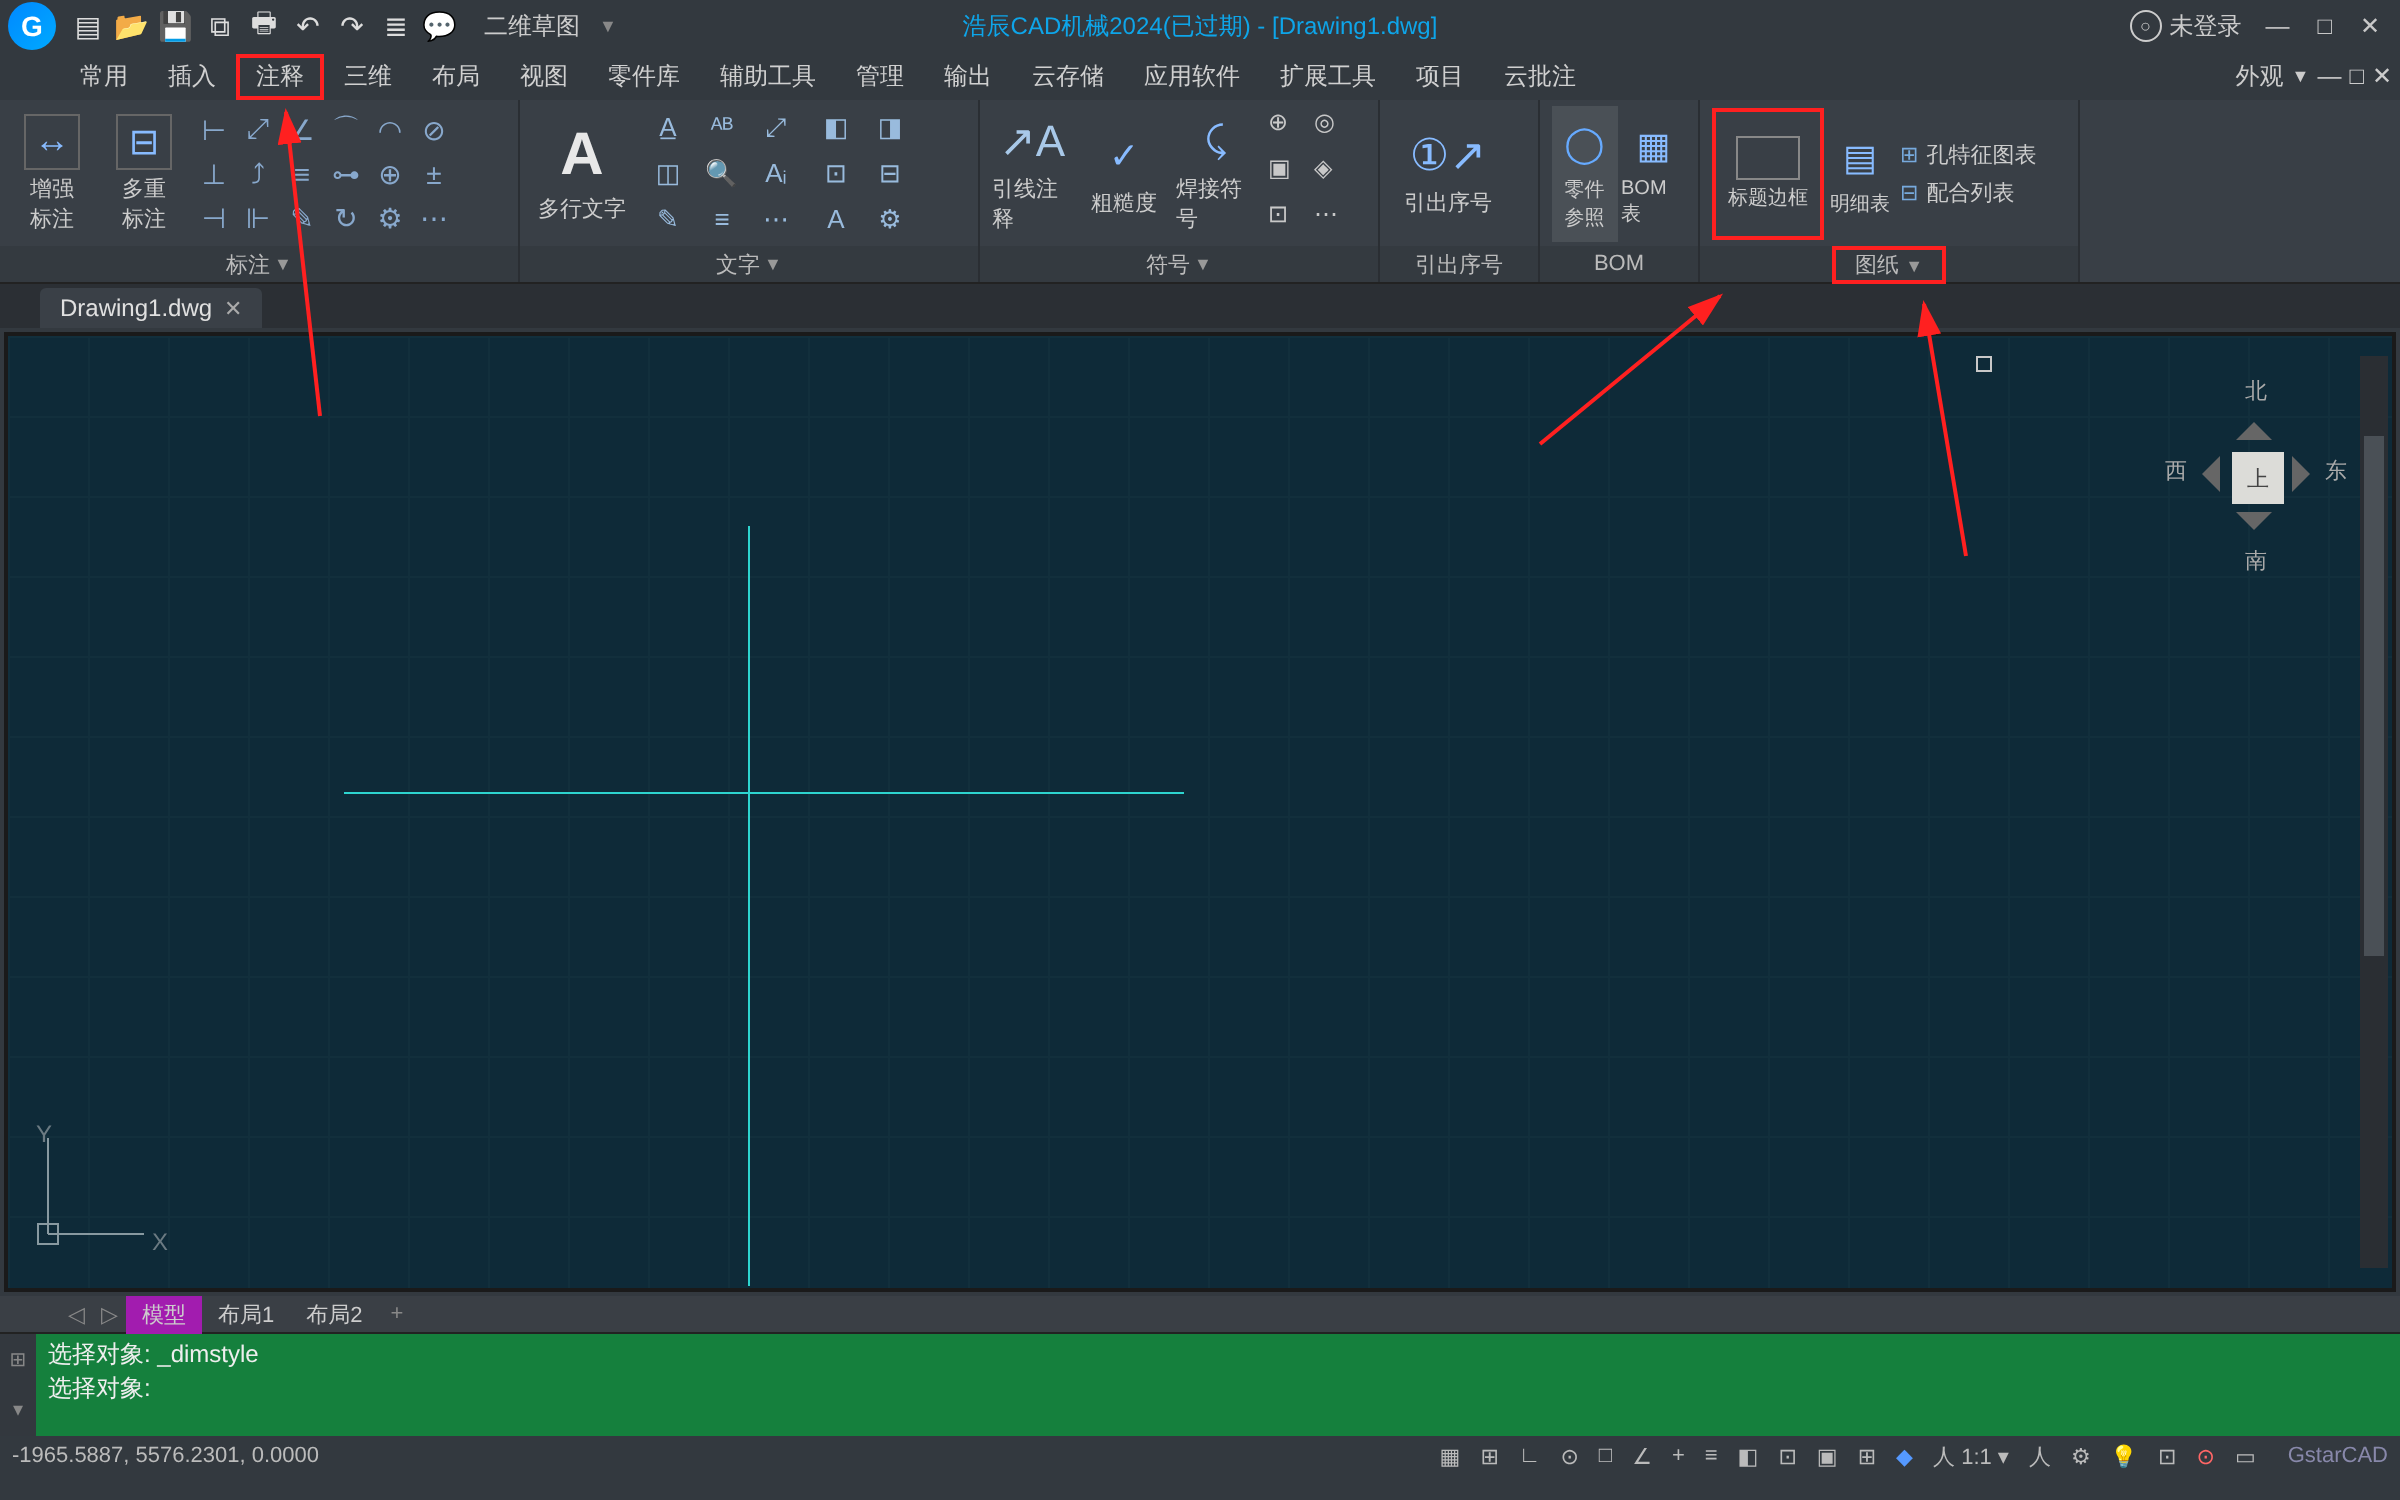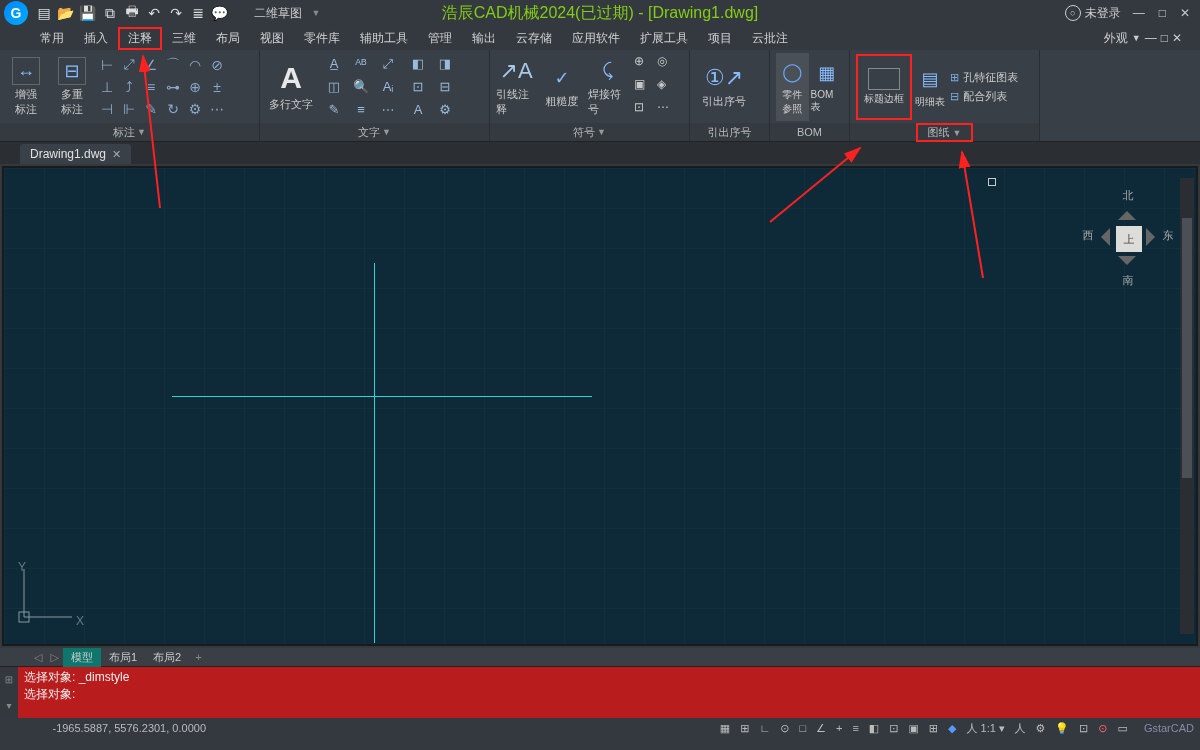--- a/index.html
+++ b/index.html
@@ -3,32 +3,32 @@
 <meta charset="utf-8">
 <style>
   * { box-sizing: border-box; margin: 0; padding: 0; font-family: "Microsoft YaHei", sans-serif; }
   body { width: 1200px; height: 750px; background: #33393f; color: #c8c8c8; font-size: 12px; overflow: hidden; position: relative; }
   
   
   .titlebar { height: 26px; background: #33393f; display: flex; align-items: center; position: relative; }
   .logo-g { width: 24px; height: 24px; margin-left: 4px; background: linear-gradient(135deg,#0088ff,#00aaff); border-radius: 50%; display:flex; align-items:center; justify-content:center; color:#fff; font-weight:bold; font-size:14px;}
   .qat { display: flex; gap: 6px; margin-left: 8px; align-items: center; }
   .qat .ic { width:16px; height:16px; color:#ddd; display:flex; align-items:center; justify-content:center; font-size:14px; cursor:pointer;}
-  .qat-label { color:#ccc; margin-left:20px; }
-  .title-center { position:absolute; left:50%; transform:translateX(-50%); color:#84cc16; font-size:16px; }
+  .qat-label { color:#ccc; margin-left:8px; }
+  .title-center { position:absolute; left:50%; transform:translateX(-50%); color:#0ea5e9; font-size:12px; }
   .title-right { margin-left:auto; display:flex; align-items:center; gap:8px; padding-right:6px;}
   .title-right .usr { display:flex; align-items:center; gap:4px; color:#ccc;}
   .win-ctrl { display:flex; gap:6px; }
   .win-ctrl span { cursor:pointer; padding:0 4px; }
 
   
   .menubar { height: 24px; background:#33393f; display:flex; align-items:center; padding-left:30px; gap:0;}
   .menubar .mitem { padding:3px 10px; color:#d0d0d0; cursor:pointer; font-size:12px;}
   .menubar .mitem.hl { border:2px solid #ff2020; padding:1px 8px; }
-  .menu-right { margin-left:auto; display:flex; align-items:center; gap:4px; padding-right:18px; color:#ccc;}
+  .menu-right { margin-left:auto; display:flex; align-items:center; gap:4px; padding-right:4px; color:#ccc;}
 
   
   .ribbon { height: 92px; background:#393f46; display:flex; border-bottom:1px solid #222; }
   .panel { display:flex; flex-direction:column; border-right:1px solid #2a2e33; }
   .panel-body { flex:1; display:flex; align-items:center; padding:2px 6px; gap:6px;}
   .panel-title { height:18px; text-align:center; color:#bbb; font-size:11px; background:#343a40; display:flex; align-items:center; justify-content:center; gap:2px;}
   .bigbtn { display:flex; flex-direction:column; align-items:center; justify-content:center; width:40px; height:68px; color:#ccc; cursor:pointer; font-size:11px; gap:2px;}
   .bigbtn .bicon { width:28px; height:28px; border:1px solid #666; display:flex; align-items:center; justify-content:center; color:#88bbff; font-size:18px;}
   .smallgrid { display:grid; grid-template-columns: repeat(6, 18px); grid-template-rows: repeat(3, 18px); gap:4px; }
   .smallgrid .sc { width:18px; height:18px; display:flex; align-items:center; justify-content:center; color:#88a8cc; font-size:14px; cursor:pointer;}
@@ -60,31 +60,31 @@
   .viewcube .sq { position:absolute; left:28px; top:28px; width:26px; height:26px; background:#dcdcd8; display:flex; align-items:center; justify-content:center; color:#444; font-size:11px;}
   .viewcube .dir { position:absolute; width:20px; text-align:center; color:#aaa; font-size:11px;}
   .viewcube .tri { position:absolute; width:0;height:0; border:9px solid transparent; }
   
   
   .arrow-svg { position:absolute; pointer-events:none; }
 
   
   .layout-tabs { height:18px; background:#3a3f45; display:flex; align-items:center; padding-left:30px; gap:0; font-size:11px;}
   .layout-tabs .lt { padding:2px 8px; color:#ccc; cursor:pointer;}
-  .layout-tabs .lt.active { background:#0f766e; }
+  .layout-tabs .lt.active { background:#a21caf; }
   .layout-tabs .plus { padding:2px 6px; color:#888; cursor:pointer;}
 
   
   .cmdarea { height:52px; background:#3a3f45; display:flex; border-top:1px solid #222;}
   .cmd-gutter { width:18px; background:#33383e; display:flex; flex-direction:column; justify-content:space-around; align-items:center; color:#888; font-size:10px;}
-  .cmd-lines { flex:1; background:#b91c1c; color:#eee; font-size:12px; padding:2px 6px; font-family: Consolas, monospace; overflow:hidden; position:relative;}
+  .cmd-lines { flex:1; background:#15803d; color:#eee; font-size:12px; padding:2px 6px; font-family: Consolas, monospace; overflow:hidden; position:relative;}
   
   
   .statusbar { height:20px; background:#33393f; display:flex; align-items:center; font-size:11px; color:#bbb; padding:0 6px; gap:6px;}
-  .statusbar .coords { min-width:200px;text-align:right;}
+  .statusbar .coords { min-width:200px;}
   .status-icons { margin-left:auto; display:flex; gap:6px; align-items:center;}
   .status-icons .si { cursor:pointer; padding:0 2px;}
   .brand { margin-left:8px; color:#88a; }
 </style>
 </head>
 <body>
 
 <div class="titlebar">
   <div class="logo-g">G</div>
   <div class="qat">

